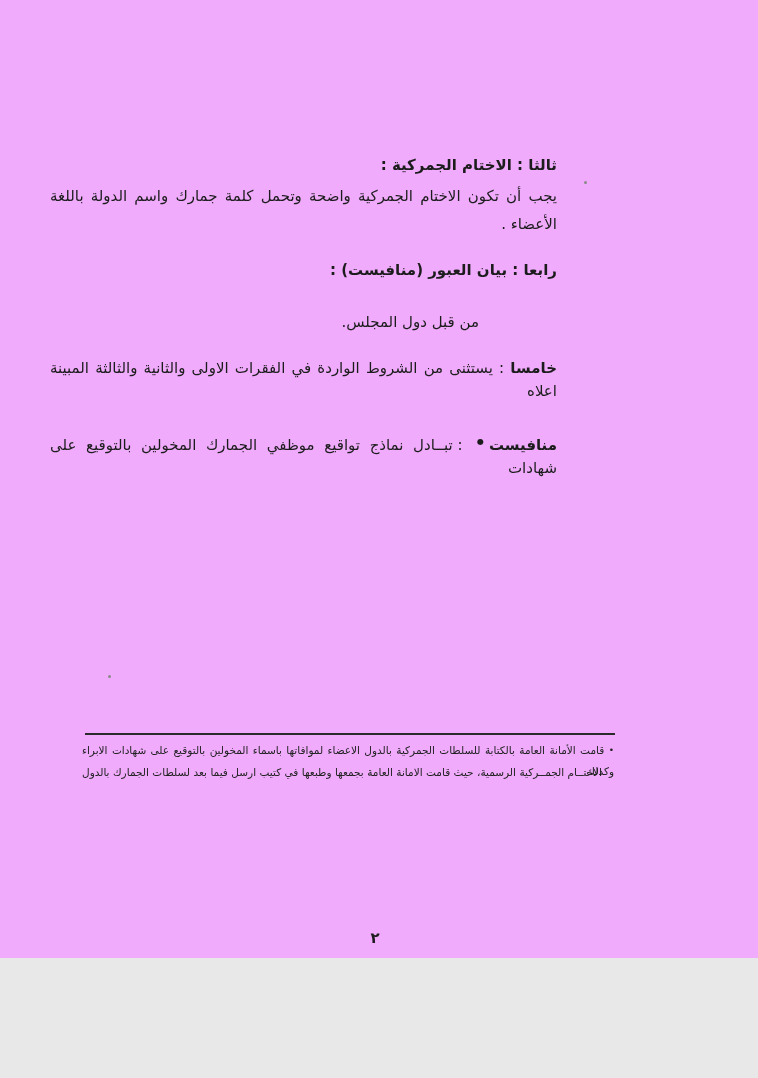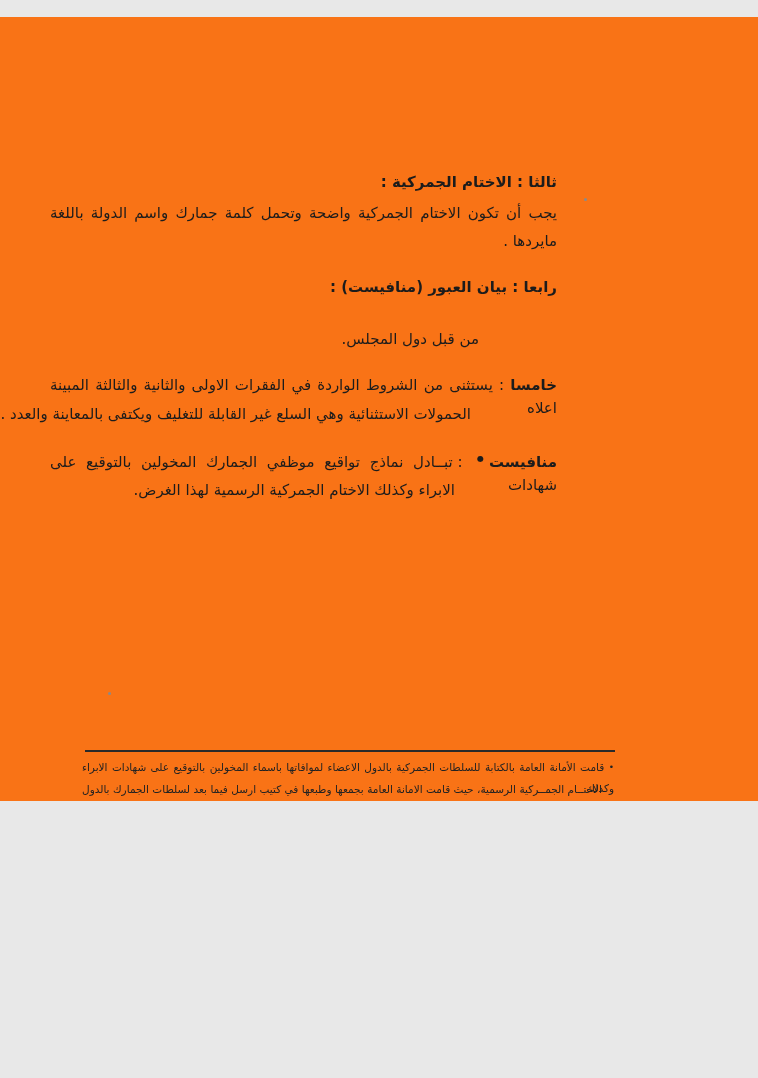--- a/index.html
+++ b/index.html
@@ -1,20 +1,20 @@
 <!DOCTYPE html>
 <html lang="ar"><head>
 <meta charset="utf-8">
 <style>
   html,body{margin:0;padding:0;background:#e8e8e8;}
   .page{
     position:relative;
-    width:758px;height:784px;
-    margin:17px auto;
-    background:#f97316;
+    width:758px;height:958px;
+    margin:0 auto;
+    background:#f0abfc;
     font-family:"DejaVu Sans",sans-serif;
     color:#1c1c1c;
     overflow:hidden;
   }
   .line{
     position:absolute;
     left:50px;width:507px;
     direction:rtl;
     font-size:15px;line-height:23px;
     white-space:normal;
@@ -55,36 +55,34 @@
     background:#8a8a8a;
   }
 </style>
 </head>
 <body>
 
 <div class="page">
 
   <div class="line r bold" style="top:154px">ثالثا : الاختام الجمركية :</div>
   <div class="line j" style="top:185px">يجب أن تكون الاختام الجمركية واضحة وتحمل كلمة جمارك واسم الدولة باللغة</div>
-  <div class="line r" style="top:213px">مايردها .</div>
+  <div class="line r" style="top:213px">الأعضاء .</div>
 
   <div class="line r bold" style="top:259px">رابعا : بيان العبور (منافيست) :</div>
   <div class="line j" style="top:357px">
     <span class="bold">خامسا</span>
     <span>: يستثنى من الشروط الواردة في الفقرات الاولى والثانية والثالثة المبينة اعلاه</span>
   </div>
 
   <div class="line r" style="top:311px;padding-right:78px;box-sizing:border-box;">من قبل دول المجلس.</div>
-  <div class="line r" style="top:386px;padding-right:86px;box-sizing:border-box;">الحمولات الاستثنائية وهي السلع غير القابلة للتغليف ويكتفى بالمعاينة والعدد .</div>
 
   <div class="line j" style="top:434px">
     <span class="bold">منافيست</span><span class="marker">●</span>
     <span>: تبــادل نماذج تواقيع موظفي الجمارك المخولين بالتوقيع على شهادات</span>
   </div>
-  <div class="line r" style="top:462px;padding-right:102px;box-sizing:border-box;">الابراء وكذلك الاختام الجمركية الرسمية لهذا الغرض.</div>
 
   <div class="rule"></div>
 
   <div class="fn" style="top:740px">
     <span class="fn-bullet">•</span>
     <span>قامت الأمانة العامة بالكتابة للسلطات الجمركية بالدول الاعضاء لموافاتها باسماء المخولين بالتوقيع على شهادات الابراء وكذلك</span>
   </div>
   <div class="fn fn-indent" style="top:762px">الاختــام الجمــركية الرسمية، حيث قامت الامانة العامة بجمعها وطبعها في كتيب ارسل فيما بعد لسلطات الجمارك بالدول</div>
 
   <div class="pagenum">٢</div>

